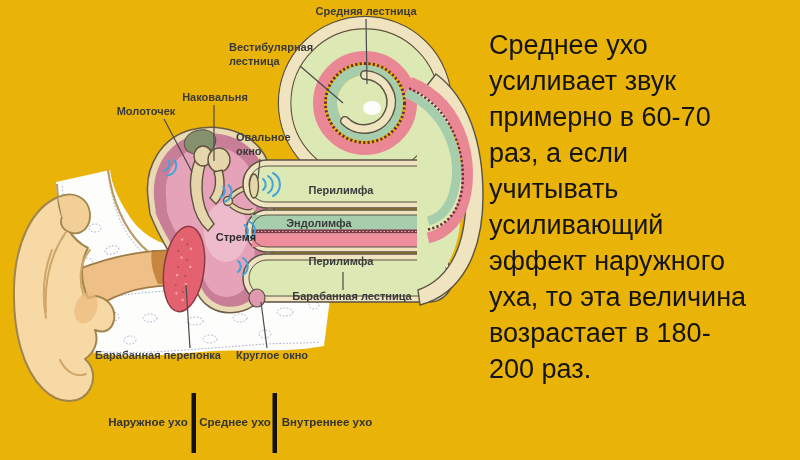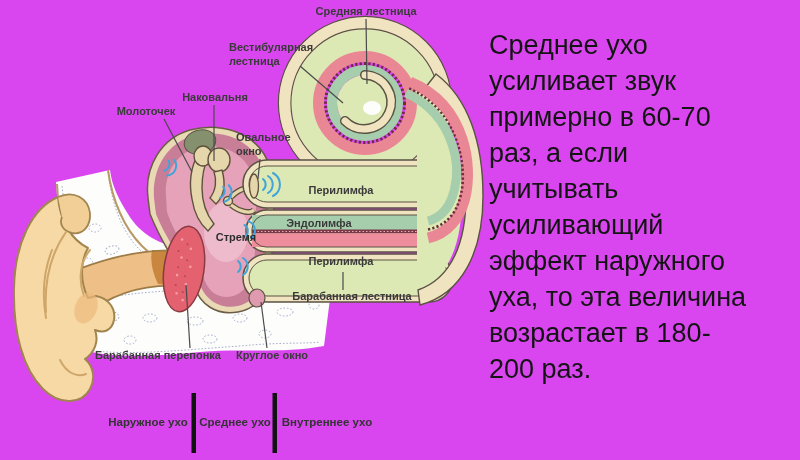--- a/index.html
+++ b/index.html
@@ -1,16 +1,16 @@
 <!DOCTYPE html>
 <html><head>
 <meta charset="utf-8">
 <style>
   html,body{margin:0;padding:0;background:#ffffff;}
-  #stage{position:relative;width:800px;height:460px;background:#d946ef;overflow:hidden;
+  #stage{position:relative;width:800px;height:460px;background:#eab308;overflow:hidden;
          font-family:"Liberation Sans", sans-serif;}
   #diagram-svg{position:absolute;left:0;top:0;}
   .lbl{font-family:"Liberation Sans", sans-serif;font-size:11px;font-weight:600;fill:#3a3a3a;}
   .lbl-b{font-weight:700;fill:#2e2e2e;}
   .leader{stroke:#4a4a4a;stroke-width:1.2;fill:none;}
   .legend-lbl{font-family:"Liberation Sans", sans-serif;font-size:11.5px;font-weight:600;fill:#333;}
   #caption{position:absolute;left:489px;top:27px;width:305px;
            font-size:27px;line-height:36px;color:#141414;white-space:pre-line;
            font-family:"Liberation Sans", sans-serif;}
 </style>

